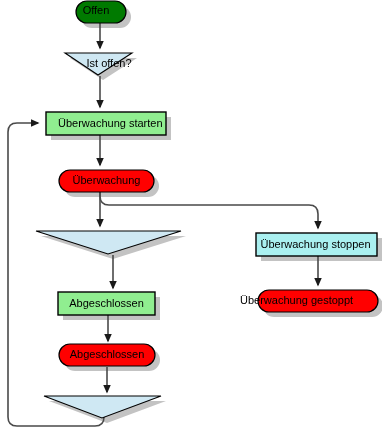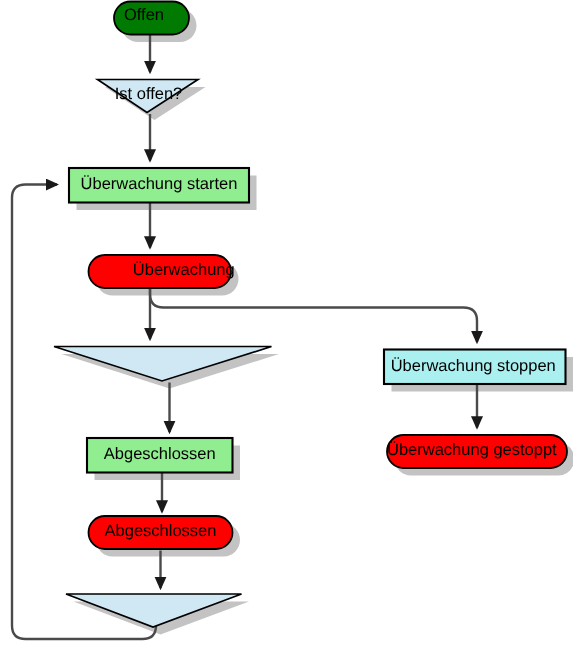--- a/index.html
+++ b/index.html
@@ -105,29 +105,29 @@
 
     <rect x="258" y="290" width="120" height="22" rx="11" ry="11" fill="#ff0000" stroke="#000000" stroke-width="1.2"></rect>
 
     <rect x="59" y="344" width="96" height="22" rx="11" ry="11" fill="#ff0000" stroke="#000000" stroke-width="1.2"></rect>
 
     <polygon points="44,396 161,396 102,418" fill="#cfe8f3" stroke="#000000" stroke-width="1.1"></polygon>
   </svg>
 
   <div class="node-label" style="left:76px; top:5px; width:40px;">Offen</div>
 
-  <div class="node-label" style="left:63px; top:58px; width:72px;">Ist offen?</div>
+  <div class="node-label" style="left:73px; top:58px; width:72px;">Ist offen?</div>
 
-  <div class="node-label" style="left:46px; top:118px; width:120px;">Überwachung starten</div>
+  <div class="node-label" style="left:46px; top:118px; width:100px;padding-left:12px;">Überwachung starten</div>
 
-  <div class="node-label" style="left:59px; top:175px; width:95px;padding-left:16px;">Überwachung</div>
+  <div class="node-label" style="left:59px; top:175px; width:95px;">Überwachung</div>
 
 
   <div class="node-label" style="left:256px; top:239px; width:119px;">Überwachung stoppen</div>
 
   <div class="node-label" style="left:58px; top:298px; width:97px;">Abgeschlossen</div>
 
-  <div class="node-label" style="left:258px; top:295px; width:112px;">Überwachung gestoppt</div>
+  <div class="node-label" style="left:240px; top:295px; width:112px;">Überwachung gestoppt</div>
 
   <div class="node-label" style="left:59px; top:349px; width:96px;">Abgeschlossen</div>
 
 
 </div>
 
 </body></html>

